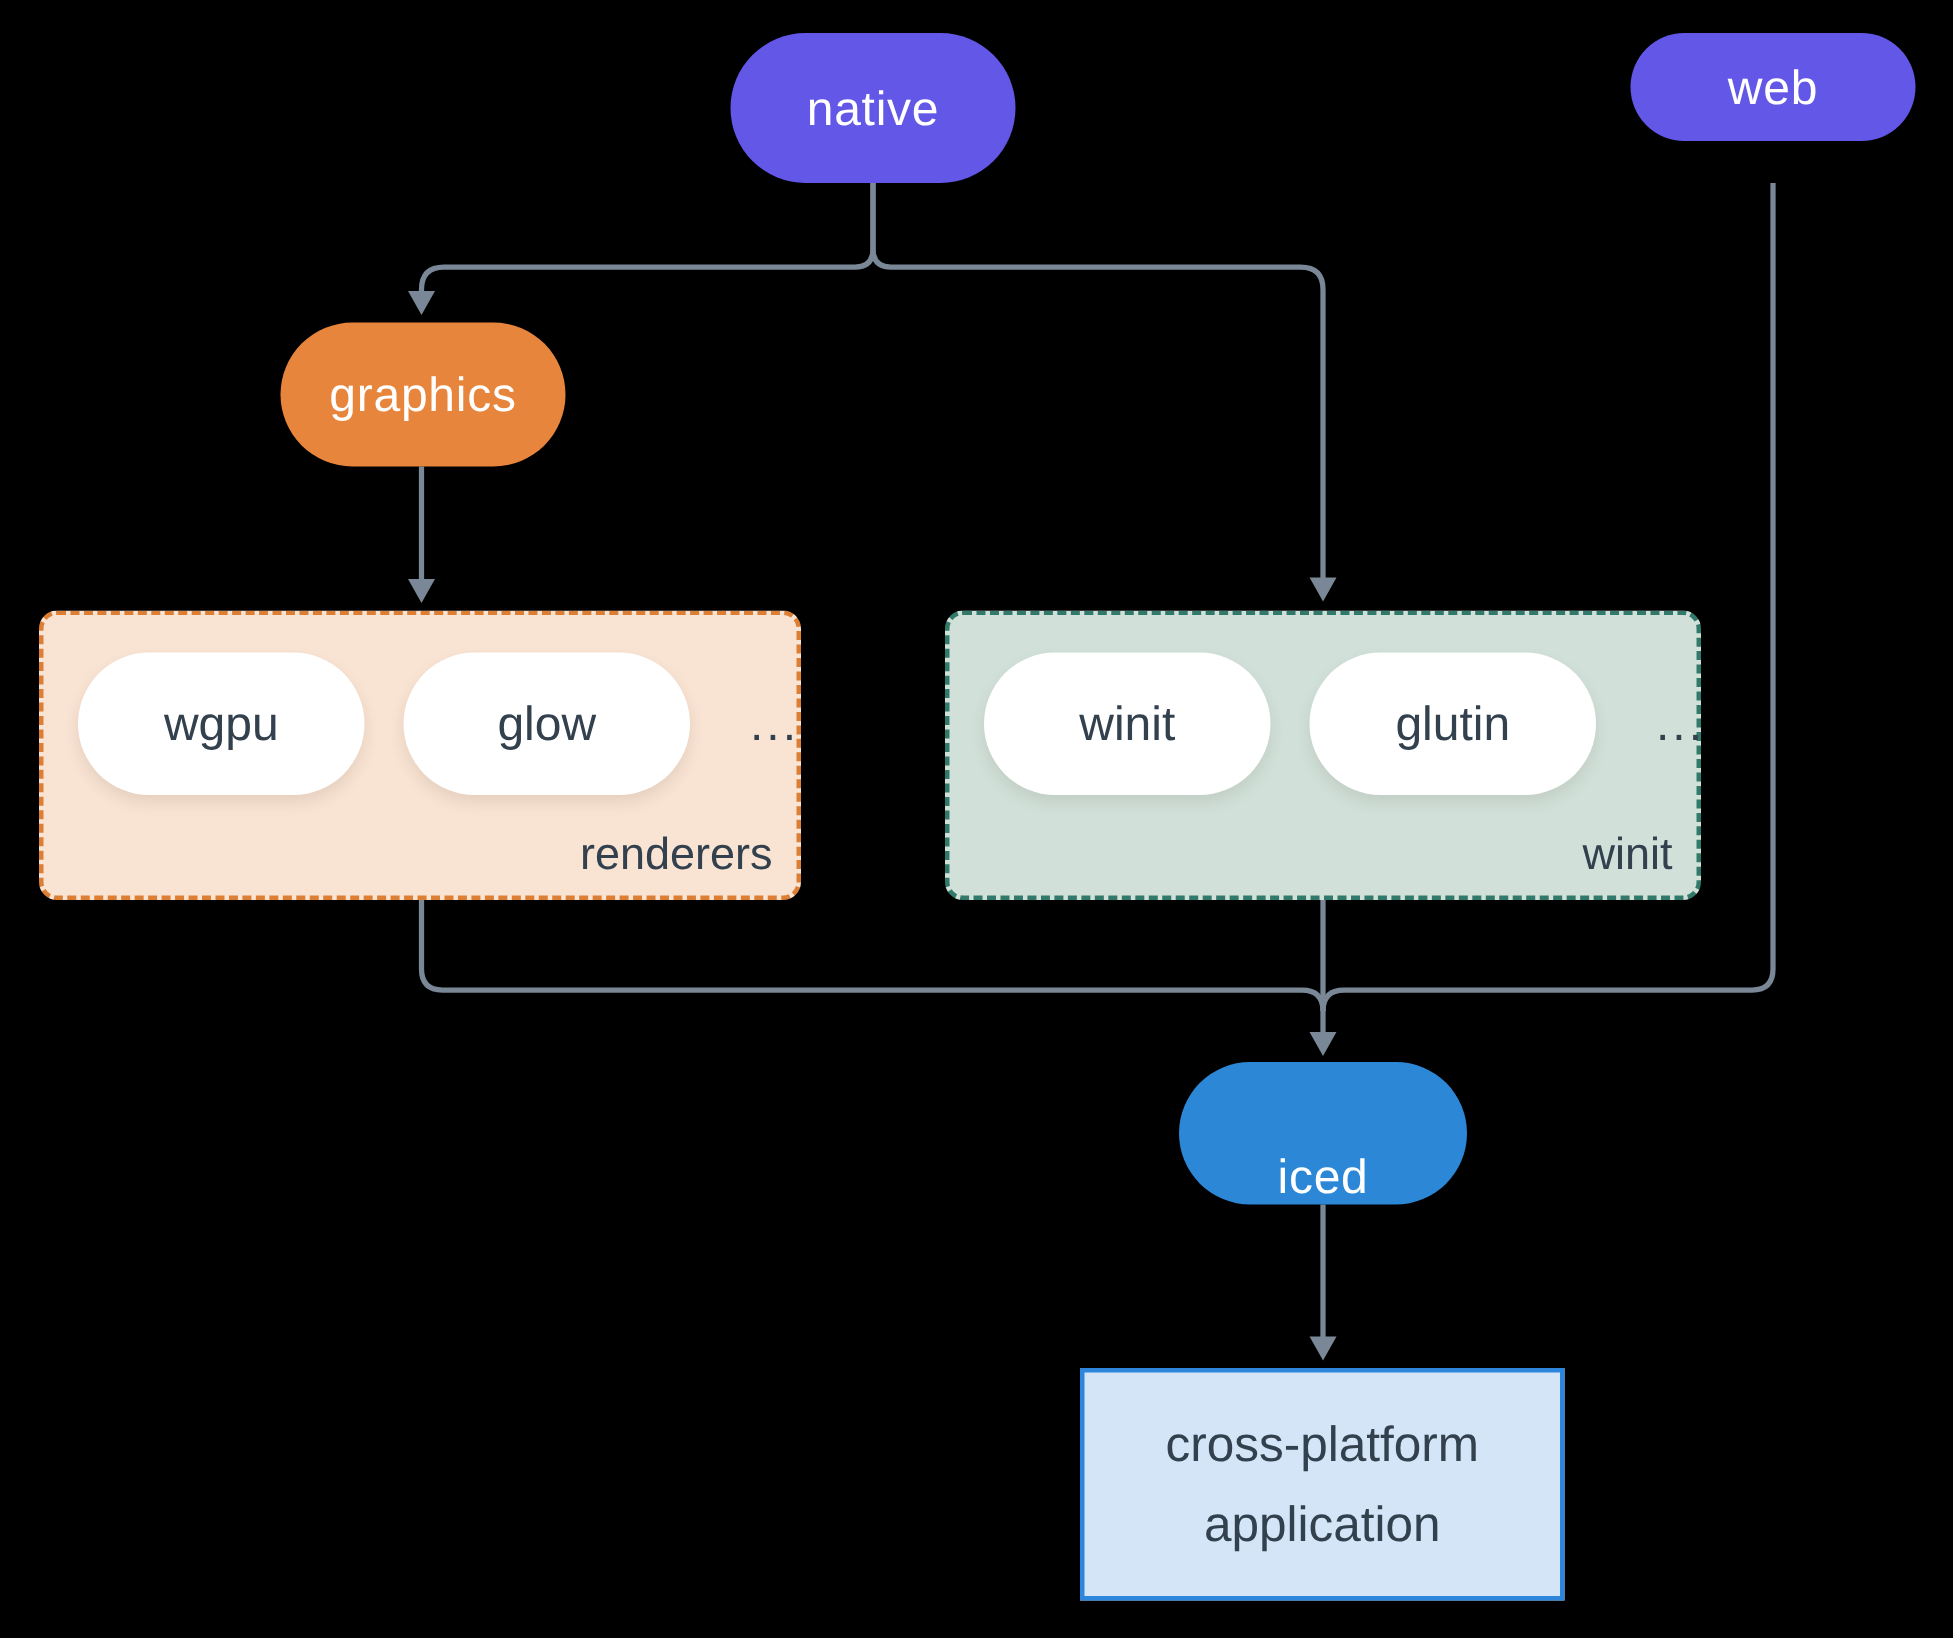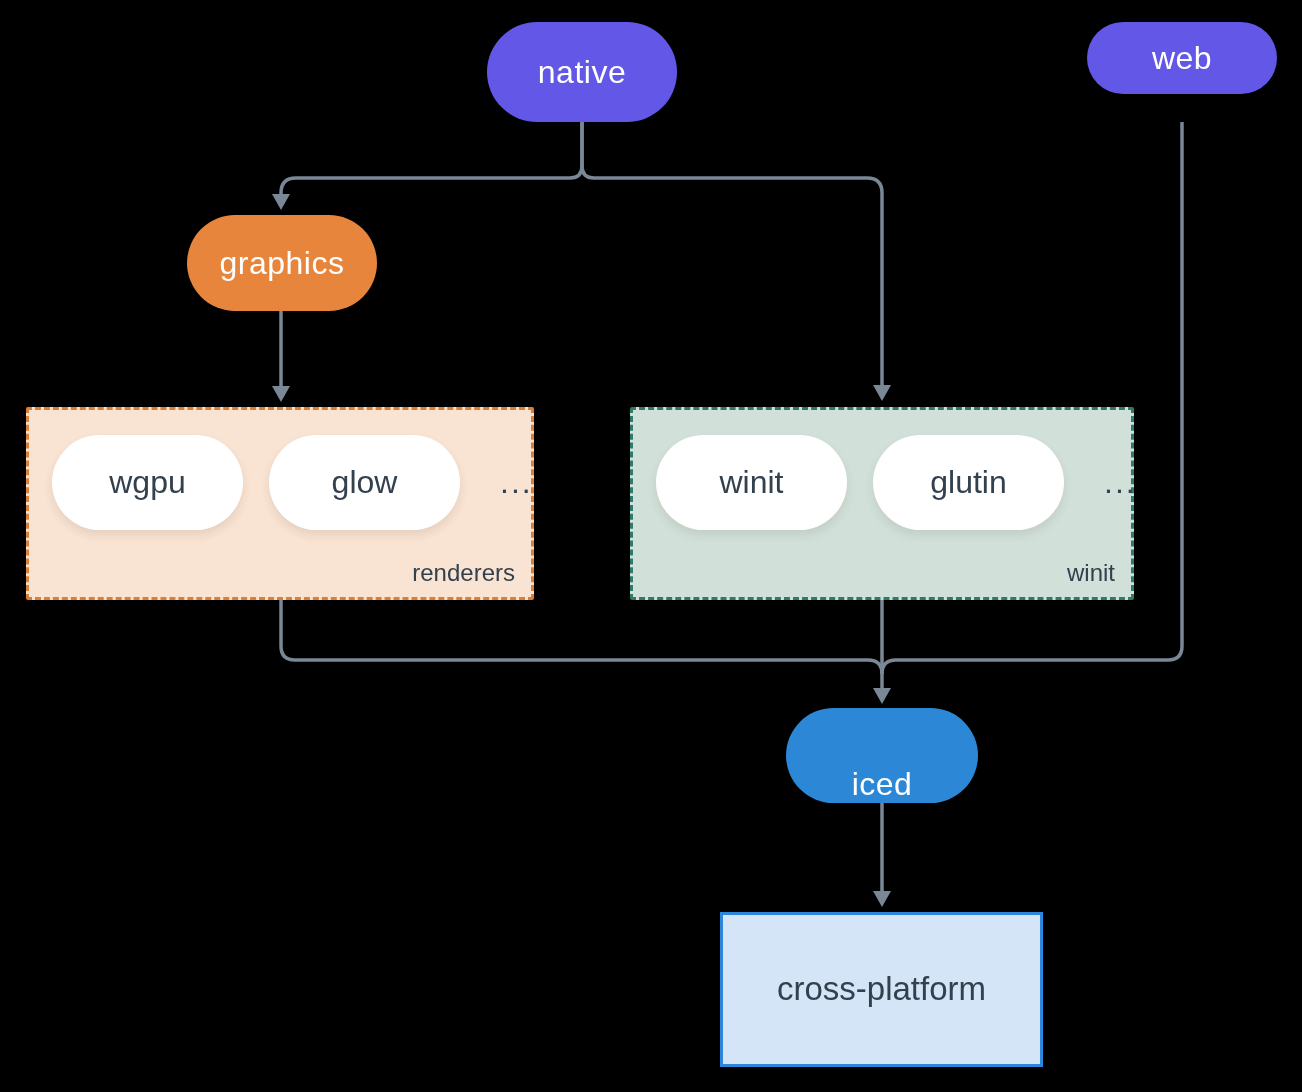--- a/index.html
+++ b/index.html
@@ -15,42 +15,42 @@
     position:absolute;z-index:1;
     display:flex;align-items:center;justify-content:center;
     box-sizing:border-box;
   }
   .pill{border-radius:999px;font-size:32px;letter-spacing:0.5px;}
   .pill-purple{background:#6357E8;color:#fff;}
   .pill-orange{background:#E7853C;color:#fff;}
   .pill-blue{background:#2C87D7;color:#fff;}
   .group{
     position:absolute;z-index:1;box-sizing:border-box;
-    border-radius:2px;
+    border-radius:12px;
     padding-left:32px;
   }
   .group-renderers{background:#F9E3D3;border:3px dashed #DC7E34;}
   .group-shells{background:#D1E1D9;border:3px dashed #31796A;}
   .group-row{
     position:absolute;left:23px;top:25px;
     display:flex;align-items:center;gap:26px;
   }
   .pill-white{
     width:191px;height:95px;border-radius:999px;
     background:#ffffff;color:#33404E;
     display:flex;align-items:center;justify-content:center;
     font-size:32px;
     box-shadow:0 5px 10px rgba(60,40,20,0.10);
   }
   .ellipsis{
     color:#33404E;font-size:32px;margin-left:14px;letter-spacing:2px;
   }
   .group-label{
     position:absolute;right:16px;bottom:10px;
-    color:#33404E;font-size:24px;
+    color:#33404E;font-size:30px;
   }
   .app-box{
     background:#D3E5F7;border:3px solid #2D85DC;
     color:#33404E;font-size:33px;line-height:1.6;
     text-align:left;flex-direction:column;
   }
 </style>
 </head>
 <body>
 
@@ -119,15 +119,16 @@
     </div>
     <span class="group-label">winit</span>
   </div>
 
   <div class="node pill pill-blue" style="left:786px;top:708px;width:192px;height:95px;align-items:flex-end;">
     <span>iced</span>
   </div>
 
   <div class="node app-box" style="left:720px;top:912px;width:323px;height:155px;">
     <span>cross-platform</span>
+    <span>application</span>
   </div>
 
 </div>
 
 </body></html>

